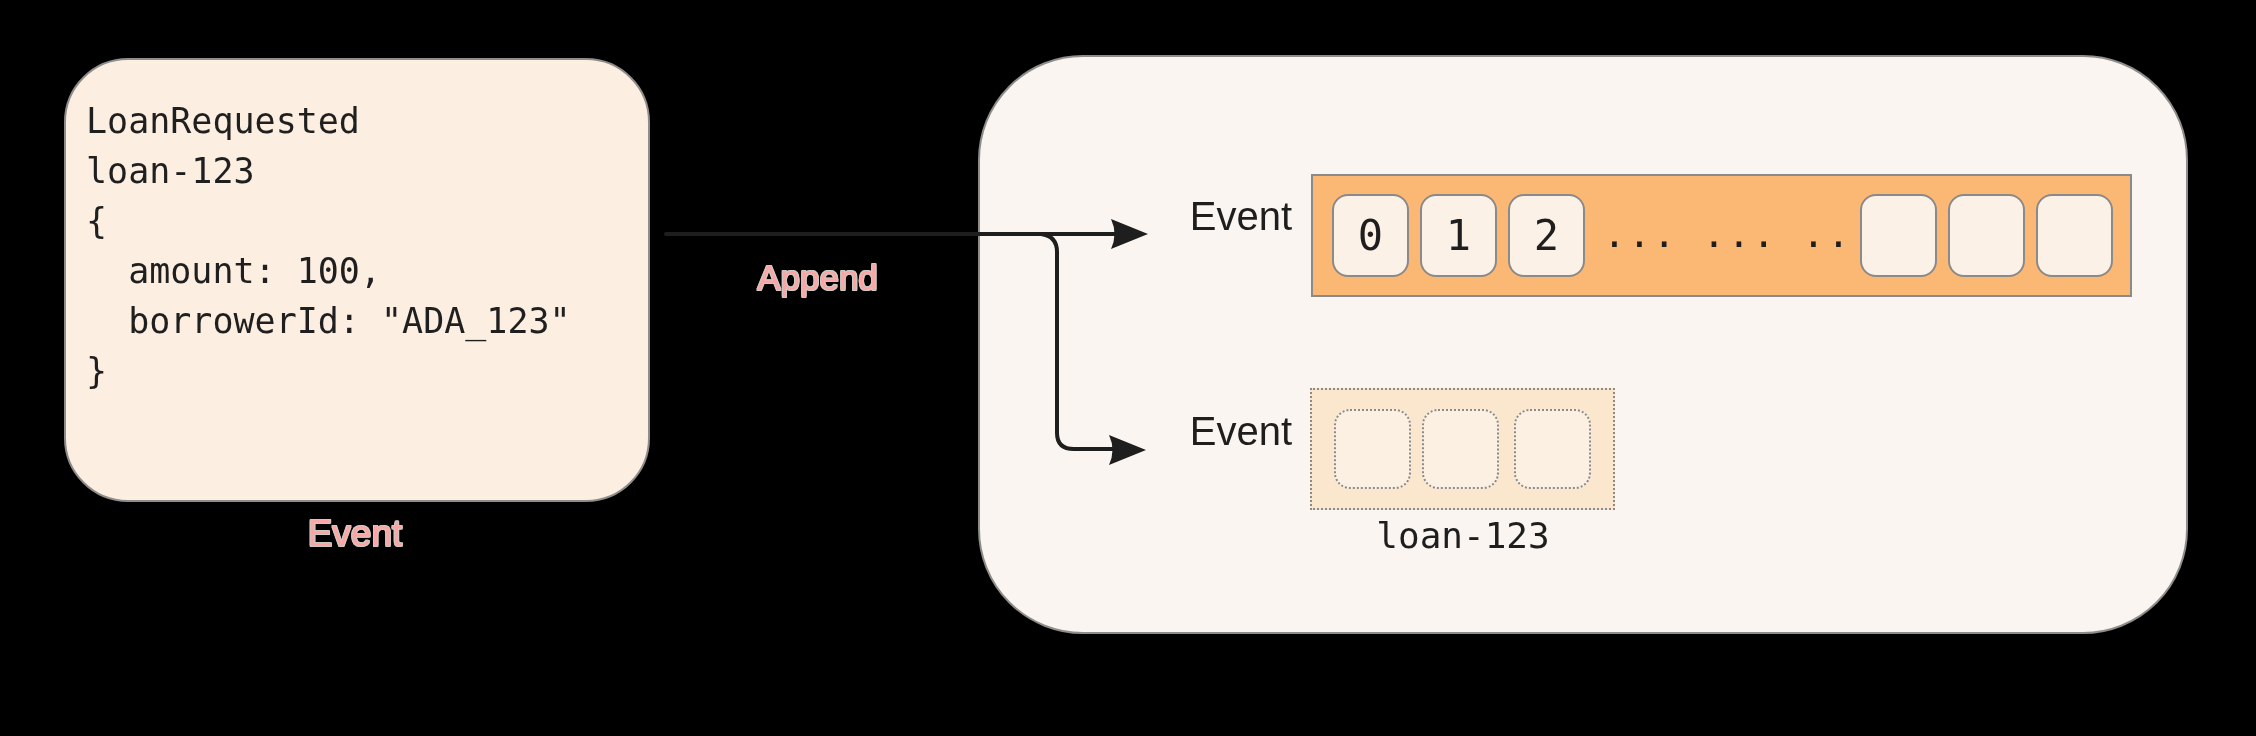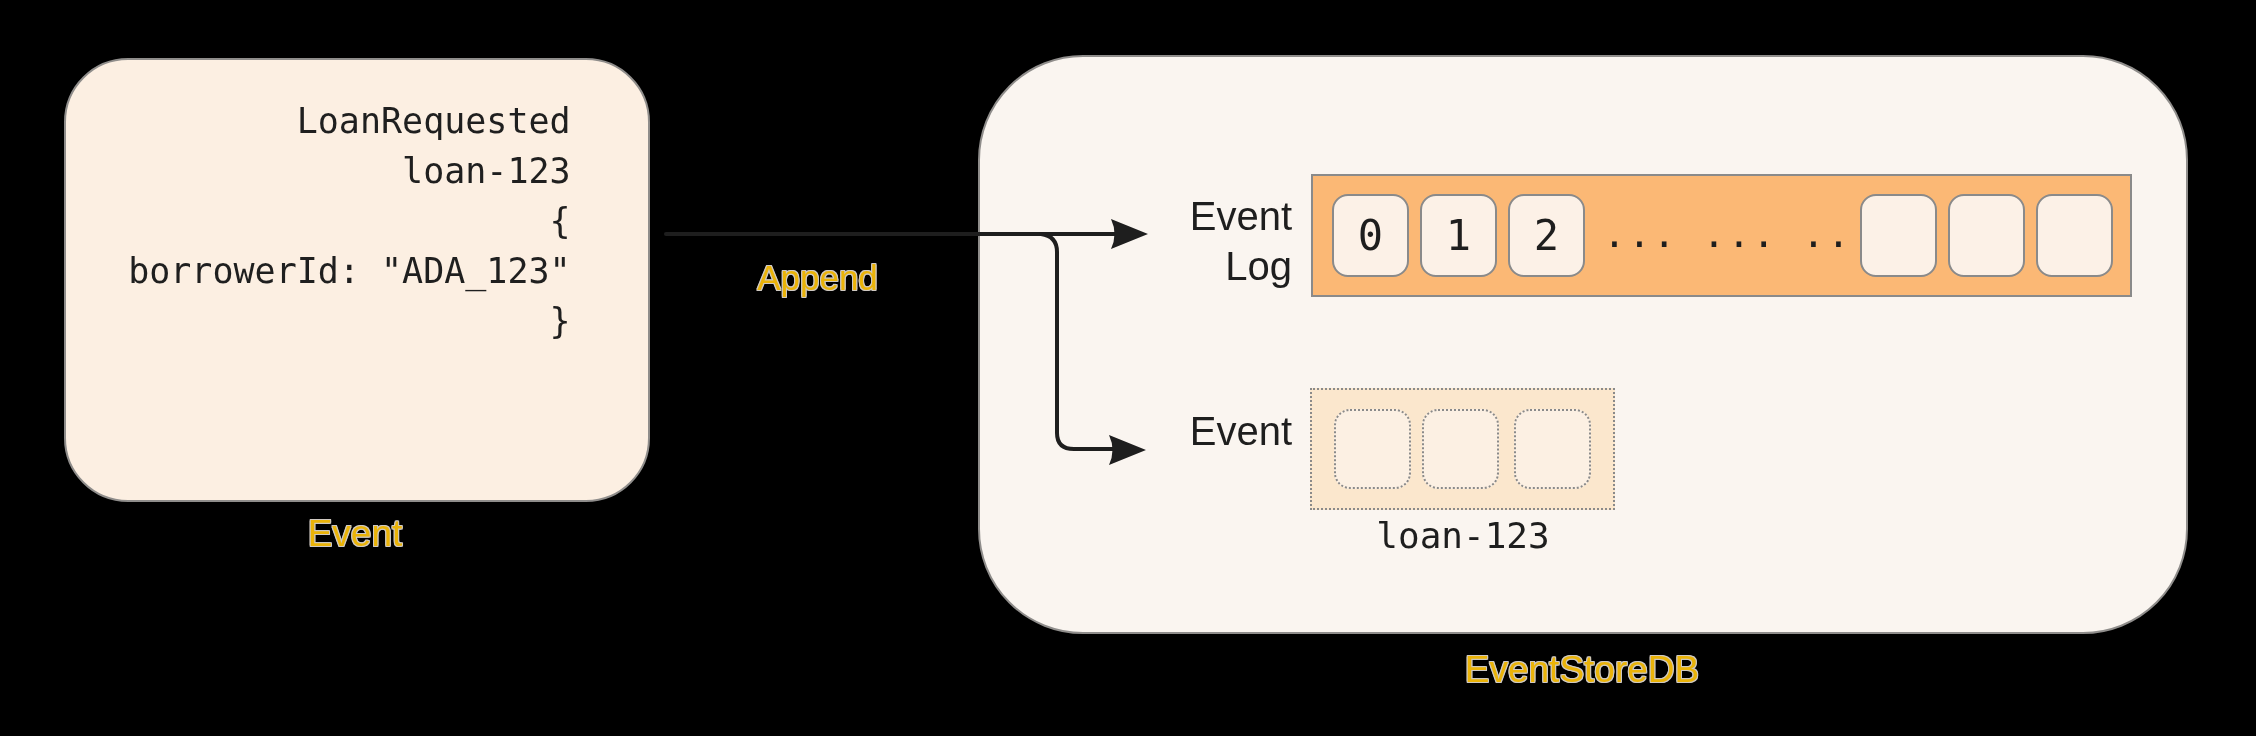--- a/index.html
+++ b/index.html
@@ -4,24 +4,24 @@
 <style>
   html,body{margin:0;padding:0;background:#000;}
   #canvas{position:relative;width:2256px;height:736px;background:#000;overflow:hidden;
           font-family:"Liberation Sans",sans-serif;}
 
   
   .event-card{position:absolute;left:64px;top:58px;width:582px;height:440px;
               background:#FCEFE2;border:2px solid #8F8D8B;border-radius:64px;z-index:1;}
   .code{position:absolute;left:20px;top:36px;
         font-family:"DejaVu Sans Mono",monospace;font-size:35px;line-height:50px;color:#1F1F1F;}
-  .code-line{white-space:pre;text-align:right;}
+  .code-line{white-space:pre;}
 
   
-  .halo{position:absolute;color:#eab308;font-size:37px;line-height:40px;text-align:center;z-index:6;
+  .halo{position:absolute;color:#fca5a5;font-size:37px;line-height:40px;text-align:center;z-index:6;
         text-shadow:1px 0 0 #CFC9C2,-1px 0 0 #CFC9C2,0 1px 0 #CFC9C2,0 -1px 0 #CFC9C2,
                     1px 1px 0 #CFC9C2,-1px -1px 0 #CFC9C2,1px -1px 0 #CFC9C2,-1px 1px 0 #CFC9C2;}
   .label-event{left:235px;top:514px;width:240px;}
   .label-append{left:745px;top:258px;width:145px;font-size:35px;}
   .label-store{left:1432px;top:650px;width:300px;}
 
   
   .store-box{position:absolute;left:978px;top:55px;width:1206px;height:575px;
              background:#FAF5F0;border:2px solid #8F8D8B;border-radius:105px;z-index:1;}
 
@@ -56,32 +56,31 @@
 </head>
 <body>
 
 <div id="canvas">
 
   <div class="event-card">
     <div class="code">
       <div class="code-line">LoanRequested</div>
       <div class="code-line">loan-123</div>
       <div class="code-line">{</div>
+      <div class="code-line">  amount: 100,</div>
       <div class="code-line">  borrowerId: "ADA_123"</div>
       <div class="code-line">}</div>
     </div>
   </div>
   <div class="halo label-event">Event</div>
 
   <div class="store-box"></div>
-  <div class="halo label-store">EventStoreDB</div>
 
   <div class="side-label log-label">
     <div>Event</div>
-    <div>Log</div>
   </div>
   <div class="log-bar">
     <div class="log-cell lc0">0</div>
     <div class="log-cell lc1">1</div>
     <div class="log-cell lc2">2</div>
     <div class="dots">... ... ...</div>
     <div class="log-cell lce0"></div>
     <div class="log-cell lce1"></div>
     <div class="log-cell lce2"></div>
   </div>

